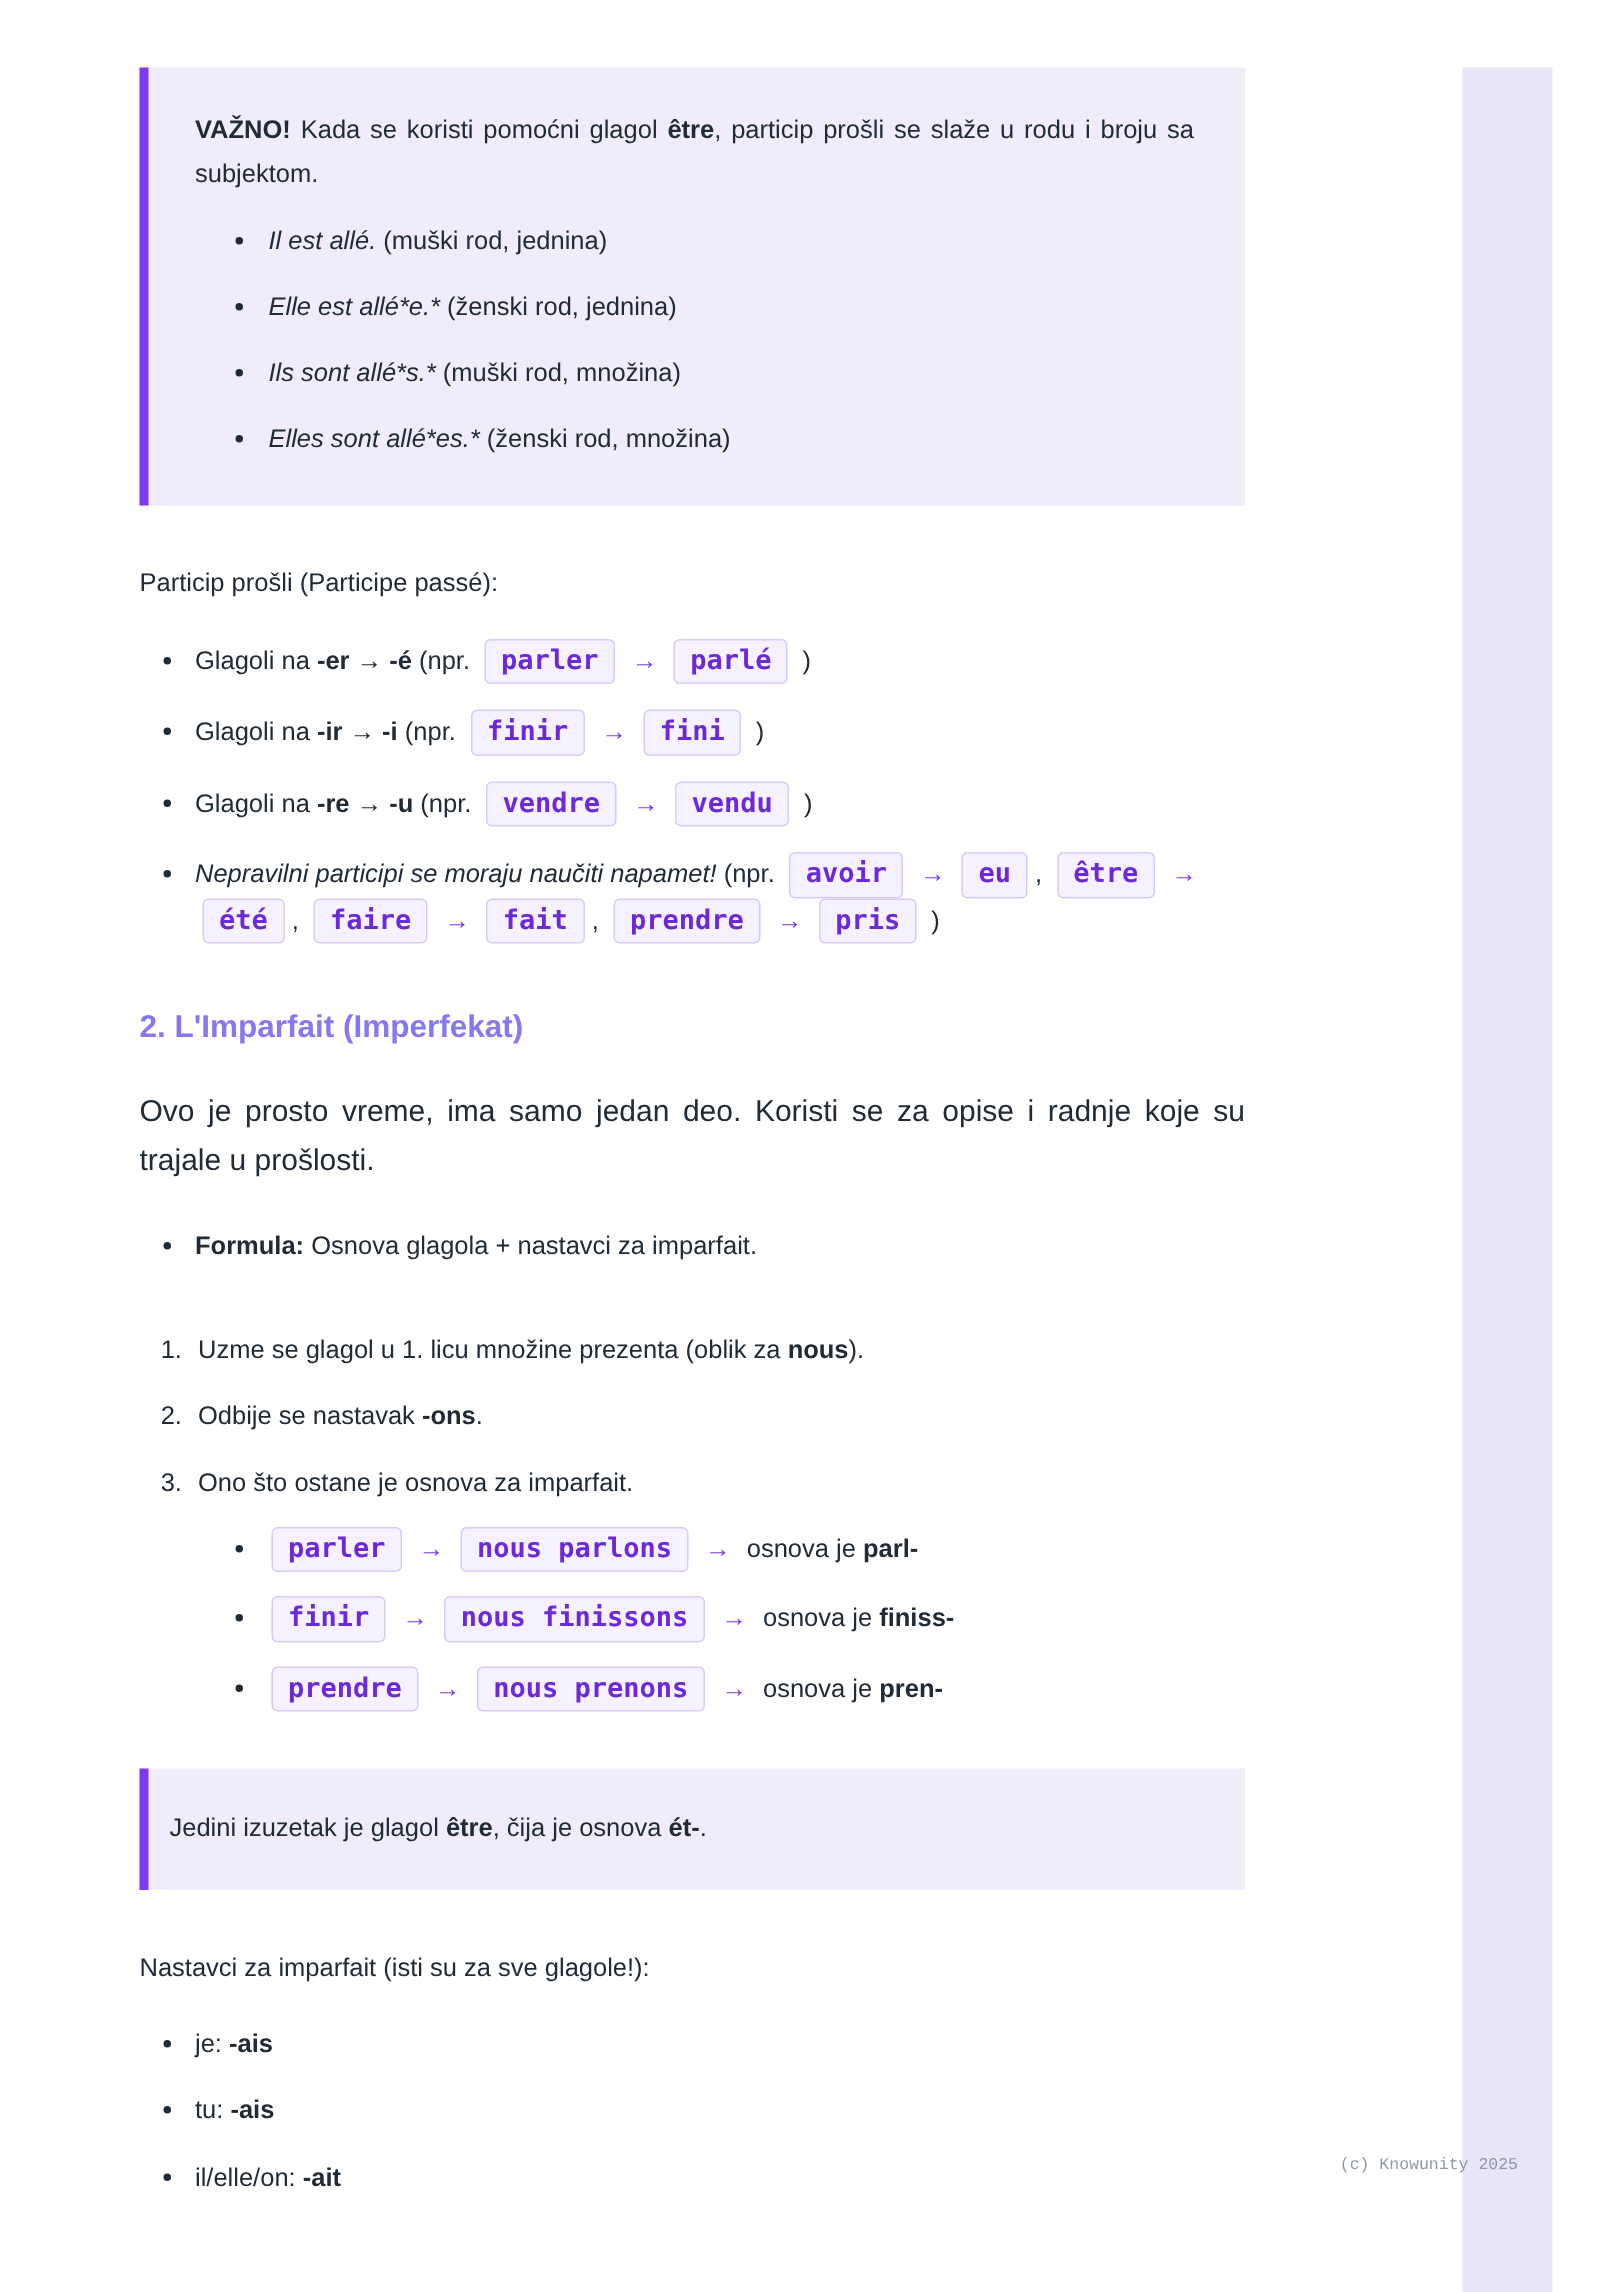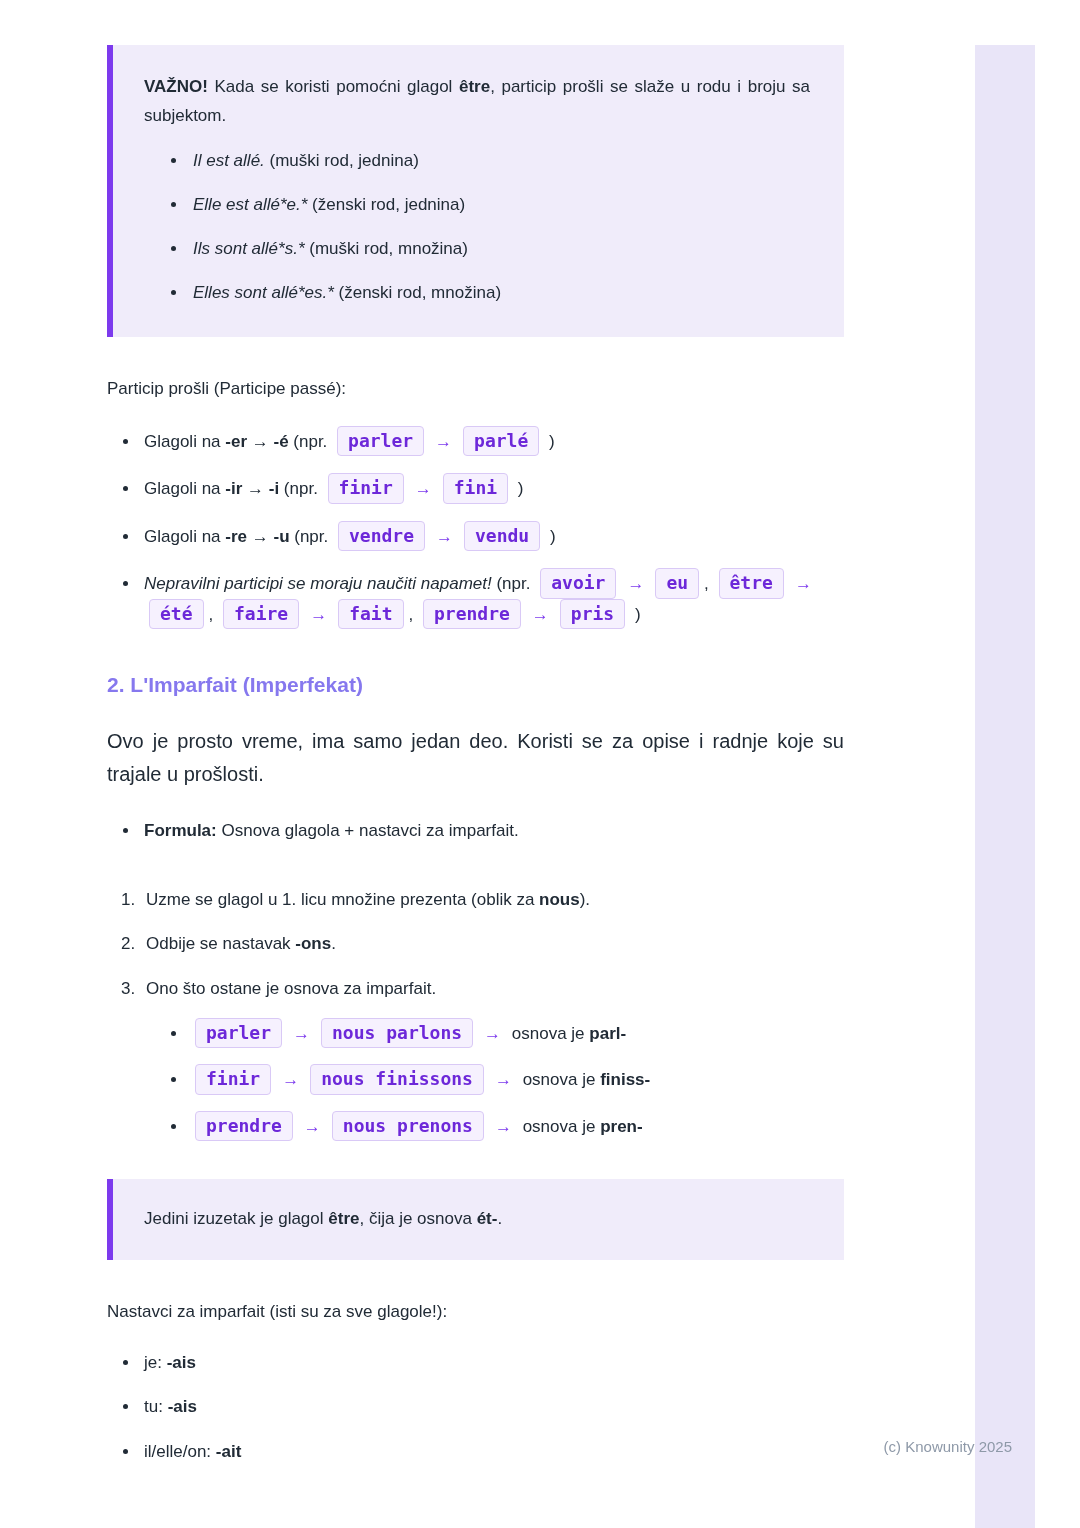--- a/index.html
+++ b/index.html
@@ -8,32 +8,32 @@
     background:#ffffff;
     font-family:"Liberation Sans","DejaVu Sans",sans-serif;
     color:var(--body,#212b36);
     position:relative;
     overflow:hidden;
   }
   .side-strip{
     position:absolute;top:45px;right:45px;width:60px;height:1483px;
     background:var(--strip,#e9e5f8);
   }
-  .content{position:absolute;top:45px;left:107px;width:737px}
+  .content{position:absolute;top:45px;left:93px;width:737px}
   .callout{
     background:var(--callout-bg,#f0ecfa);
     border-left:6px solid var(--accent,#7c3aed);
     padding:28px 34px 30px 31px;
     margin-bottom:42px;
   }
   .callout .rich-p{font-size:17px;line-height:1.7;text-align:justify}
   .callout ul{list-style:disc;padding-left:44px;margin-top:16px}
   .callout li{font-size:17px;line-height:1.6;margin-bottom:17px;padding-left:5px}
   .callout li:last-child{margin-bottom:0}
-  .callout.small{padding:26px 34px 26px 31px;margin:38px 0 42px}
+  .callout.small{padding:26px 34px 26px 14px;margin:38px 0 42px}
   h2{color:var(--heading,#8678ee);font-size:21px;font-weight:bold;margin:44px 0 28px}
   h3{font-size:17px;font-weight:normal;margin:0 0 27px}
   .list{list-style:disc;padding-left:33px;margin-bottom:42px}
   .list>li{font-size:17px;line-height:1.6;margin-bottom:17px;padding-left:4px}
   p.body{font-size:20px;line-height:1.65;text-align:justify;margin-bottom:26px}
   ol.steps{padding-left:33px;margin-bottom:0}
   ol.steps>li{font-size:17px;line-height:1.6;margin-bottom:17px;padding-left:6px}
   .nested{list-style:disc;padding-left:42px;margin-top:16px}
   .nested>li{font-size:17px;line-height:1.6;margin-bottom:16px;padding-left:2px}
   .b{font-weight:bold}
@@ -45,21 +45,21 @@
     color:var(--chip-text,#6d28d9);
     background:var(--chip-bg,#f6f1fe);
     border:1px solid var(--chip-border,#d9c9f6);
     border-radius:4px;
     padding:3px 10px;margin:0 5px;
     white-space:nowrap;
   }
   .arrow{color:var(--accent,#7c3aed);margin:0 6px}
   .footer{
     position:absolute;top:1438px;right:68px;z-index:2;
-    font-size:15px;color:var(--footer,#8e99a8);
+    font-size:11px;color:var(--footer,#8e99a8);font-family:Liberation Mono, monospace;
   }
 </style>
 </head>
 <body>
 
 <div class="side-strip"></div>
 
 <div class="content">
 
   <aside class="callout">

